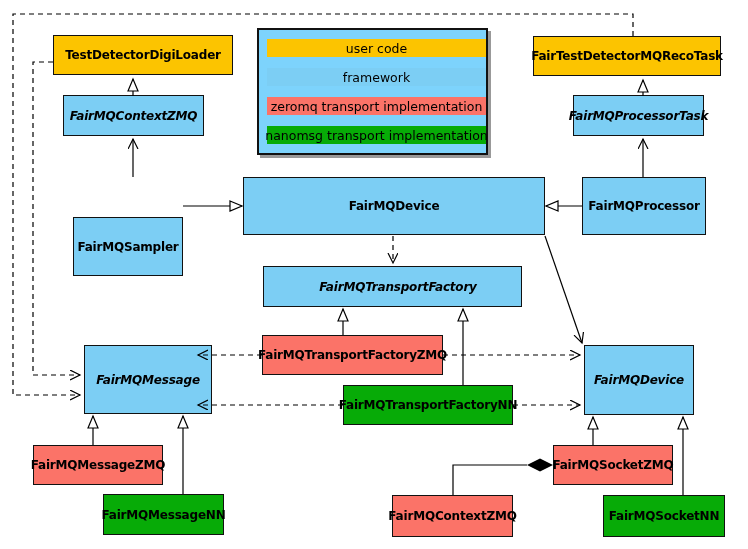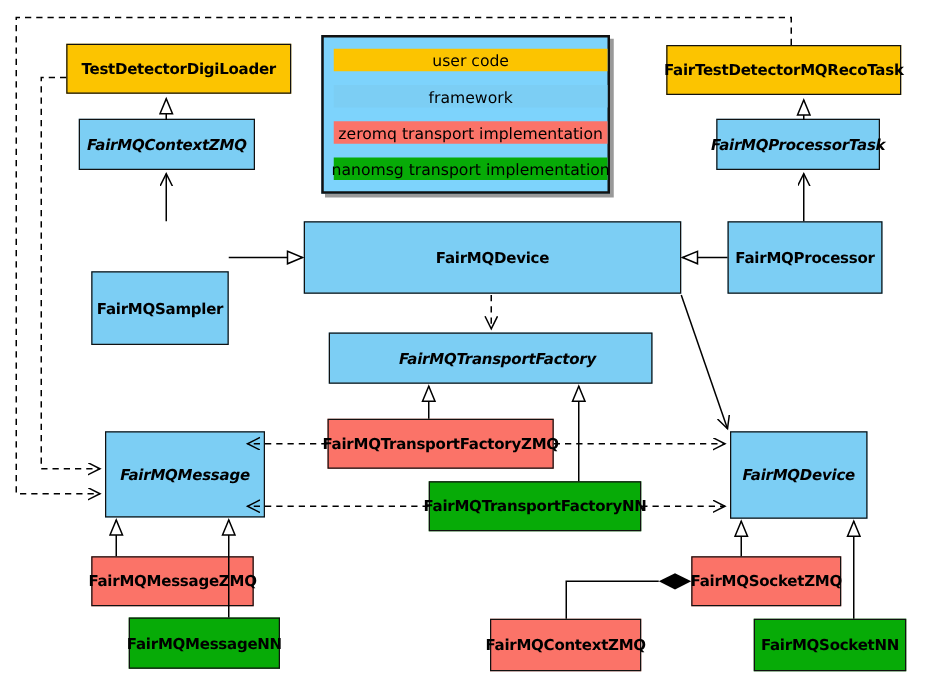--- a/index.html
+++ b/index.html
@@ -36,21 +36,21 @@
   <div class="node abstract" style="left: 63px; top: 95px; width: 141px; height: 41px; background: rgb(124, 206, 244);">FairMQContextZMQ</div>
   <div class="node abstract" style="left: 573px; top: 95px; width: 131px; height: 41px; background: rgb(124, 206, 244);">FairMQProcessorTask</div>
   <div class="node" style="left: 73px; top: 177px; width: 110px; height: 59px; background: rgb(124, 206, 244); margin-top: 40px;">FairMQSampler</div>
   <div class="node" style="left: 243px; top: 177px; width: 302px; height: 58px; background: rgb(124, 206, 244);">FairMQDevice</div>
   <div class="node" style="left: 582px; top: 177px; width: 124px; height: 58px; background: rgb(124, 206, 244);">FairMQProcessor</div>
   <div class="node abstract" style="left: 263px; top: 266px; width: 259px; height: 41px; background: rgb(124, 206, 244); padding-left: 11px;">FairMQTransportFactory</div>
   <div class="node" style="left: 262px; top: 335px; width: 181px; height: 40px; background: rgb(251, 115, 104);">FairMQTransportFactoryZMQ</div>
   <div class="node" style="left: 343px; top: 385px; width: 170px; height: 40px; background: rgb(7, 171, 7);">FairMQTransportFactoryNN</div>
   <div class="node abstract" style="left: 84px; top: 345px; width: 128px; height: 69px; background: rgb(124, 206, 244);">FairMQMessage</div>
   <div class="node abstract" style="left: 584px; top: 345px; width: 110px; height: 70px; background: rgb(124, 206, 244);">FairMQDevice</div>
-  <div class="node" style="left: 33px; top: 445px; width: 130px; height: 40px; background: rgb(251, 115, 104); margin-left: 40px;">FairMQMessageZMQ</div>
+  <div class="node" style="left: 33px; top: 445px; width: 130px; height: 40px; background: rgb(251, 115, 104);">FairMQMessageZMQ</div>
   <div class="node" style="left: 103px; top: 494px; width: 121px; height: 41px; background: rgb(7, 171, 7);">FairMQMessageNN</div>
   <div class="node" style="left: 553px; top: 445px; width: 120px; height: 40px; background: rgb(251, 115, 104);">FairMQSocketZMQ</div>
   <div class="node" style="left: 392px; top: 495px; width: 121px; height: 42px; background: rgb(251, 115, 104);">FairMQContextZMQ</div>
   <div class="node" style="left: 603px; top: 495px; width: 122px; height: 42px; background: rgb(7, 171, 7);">FairMQSocketNN</div>
 
   <div id="legend">
     <div class="legend-row" style="top: 9px; background: rgb(252, 196, 0);">user code</div>
     <div class="legend-row" style="top: 38px; background: rgb(124, 206, 244);">framework</div>
     <div class="legend-row" style="top: 67px; background: rgb(251, 115, 104);">zeromq transport implementation</div>
     <div class="legend-row" style="top: 96px; background: rgb(7, 171, 7);">nanomsg transport implementation</div>

